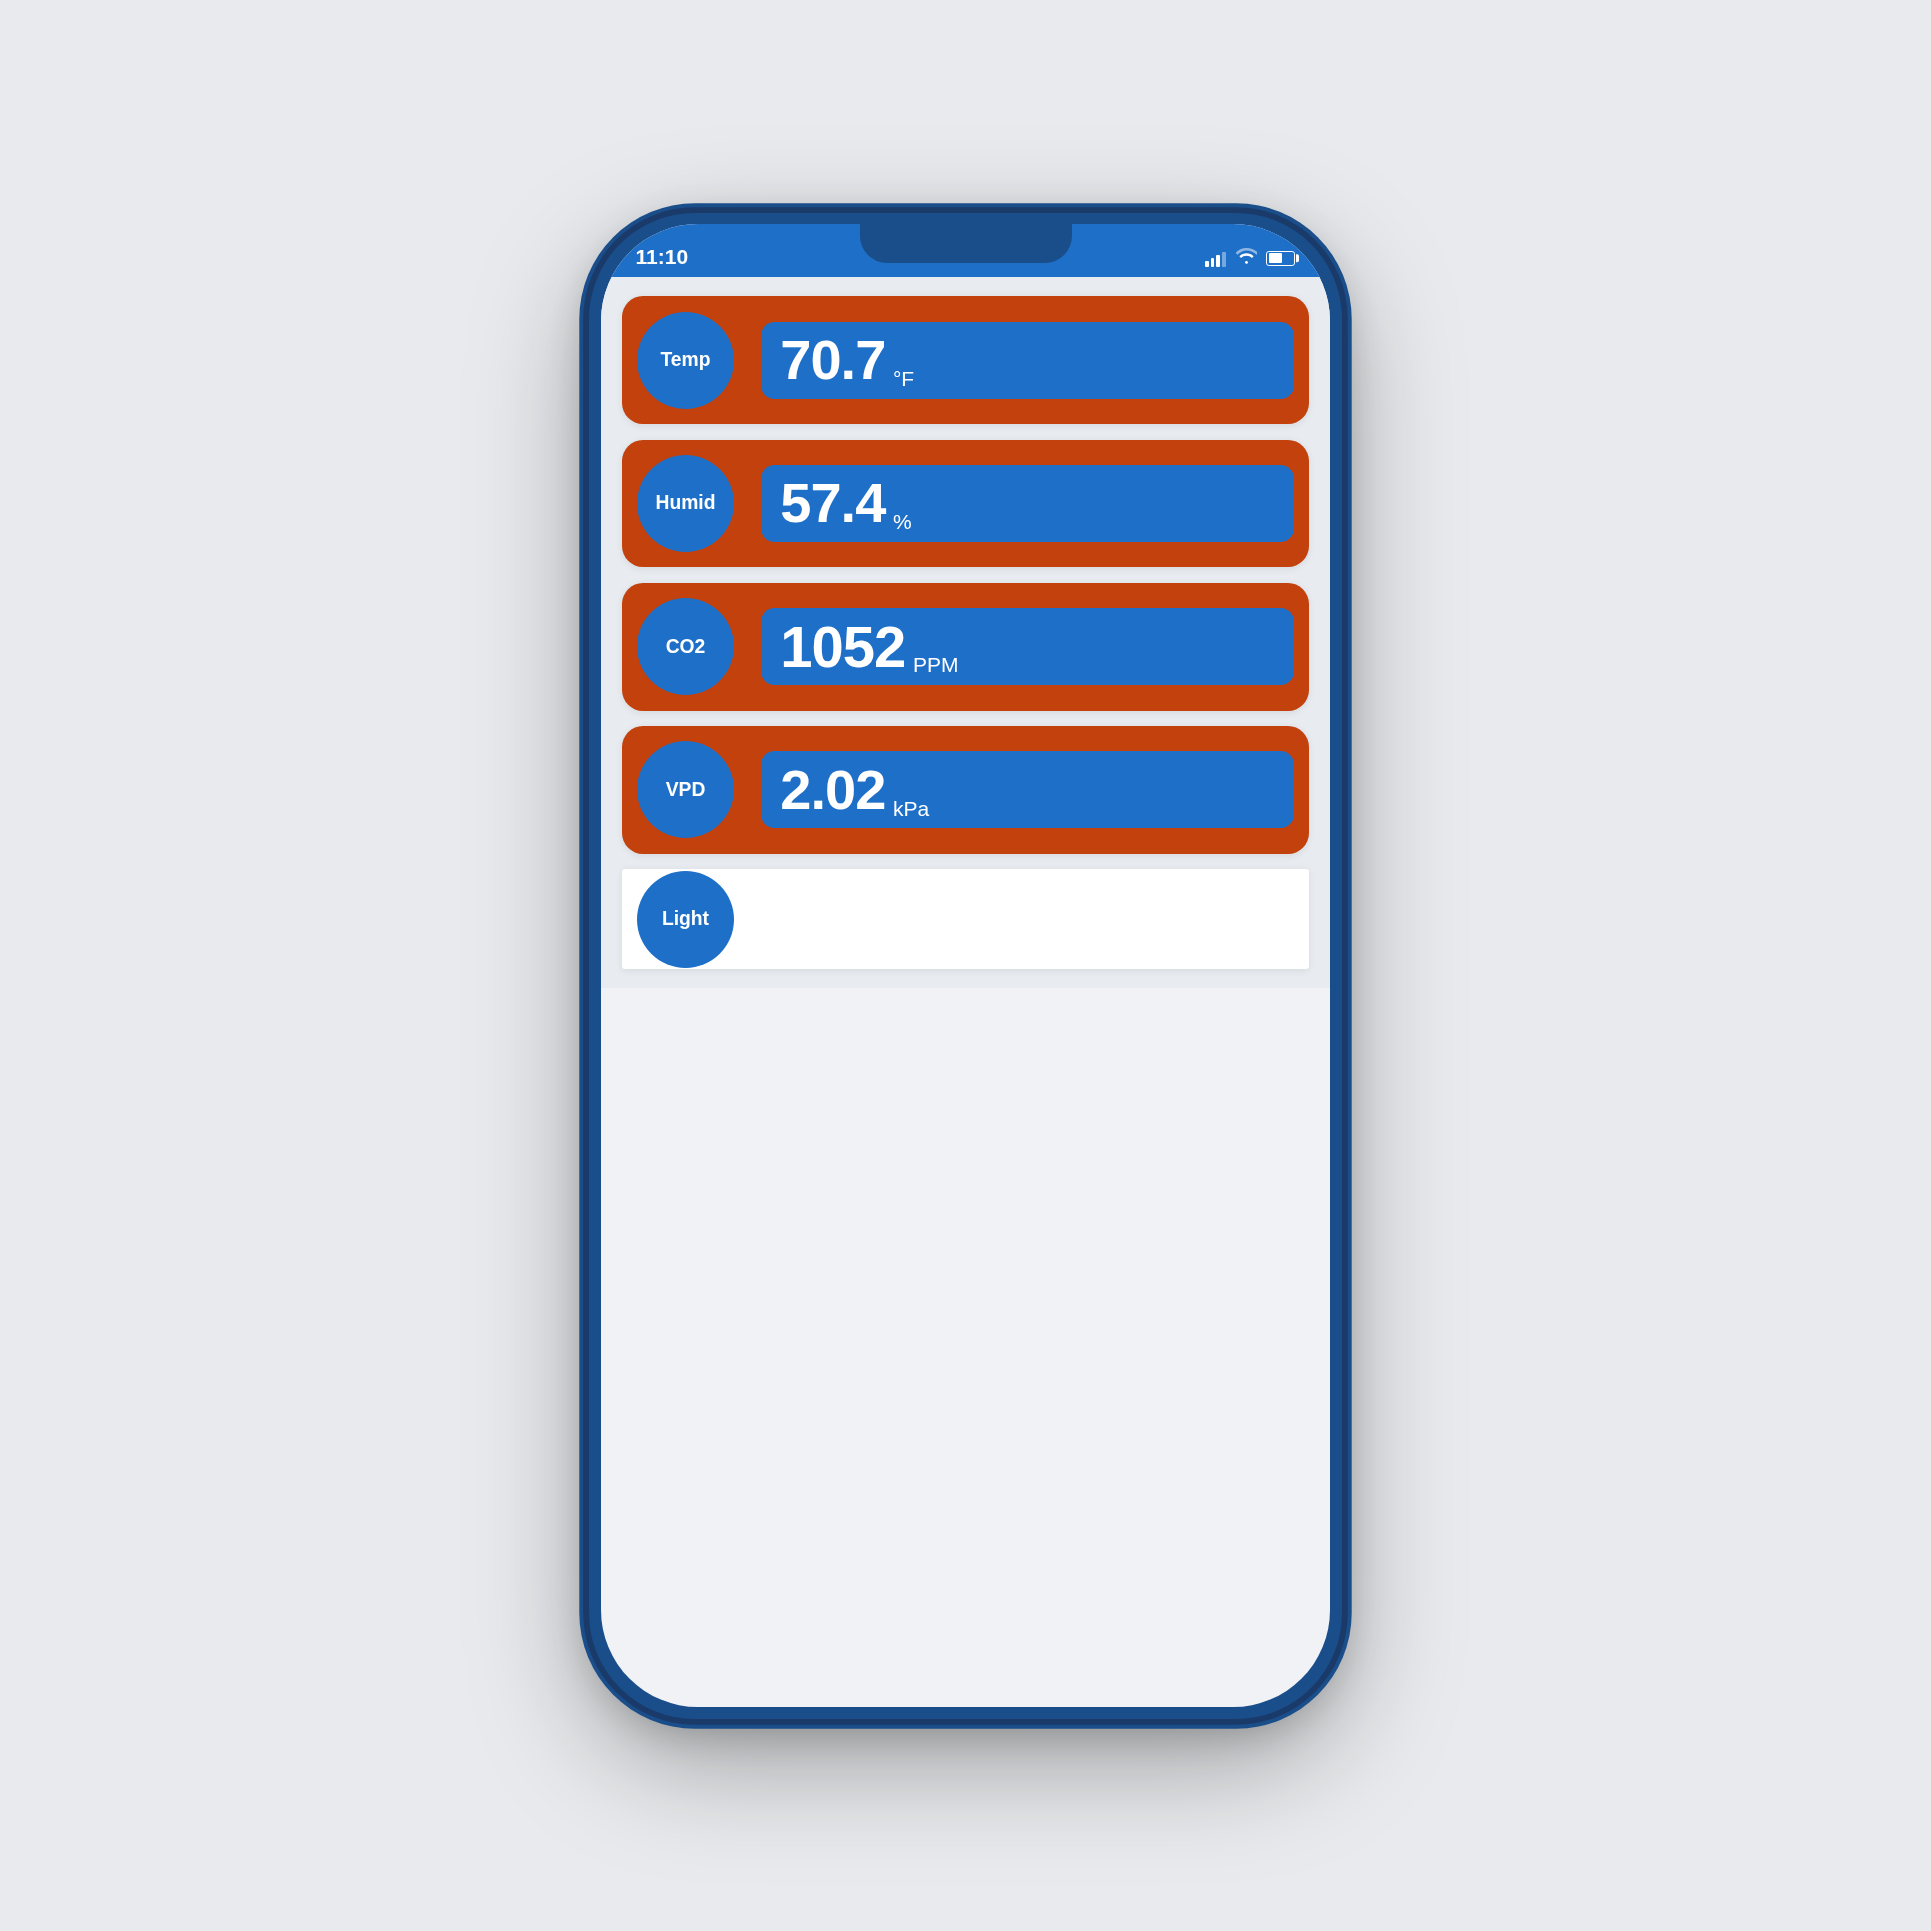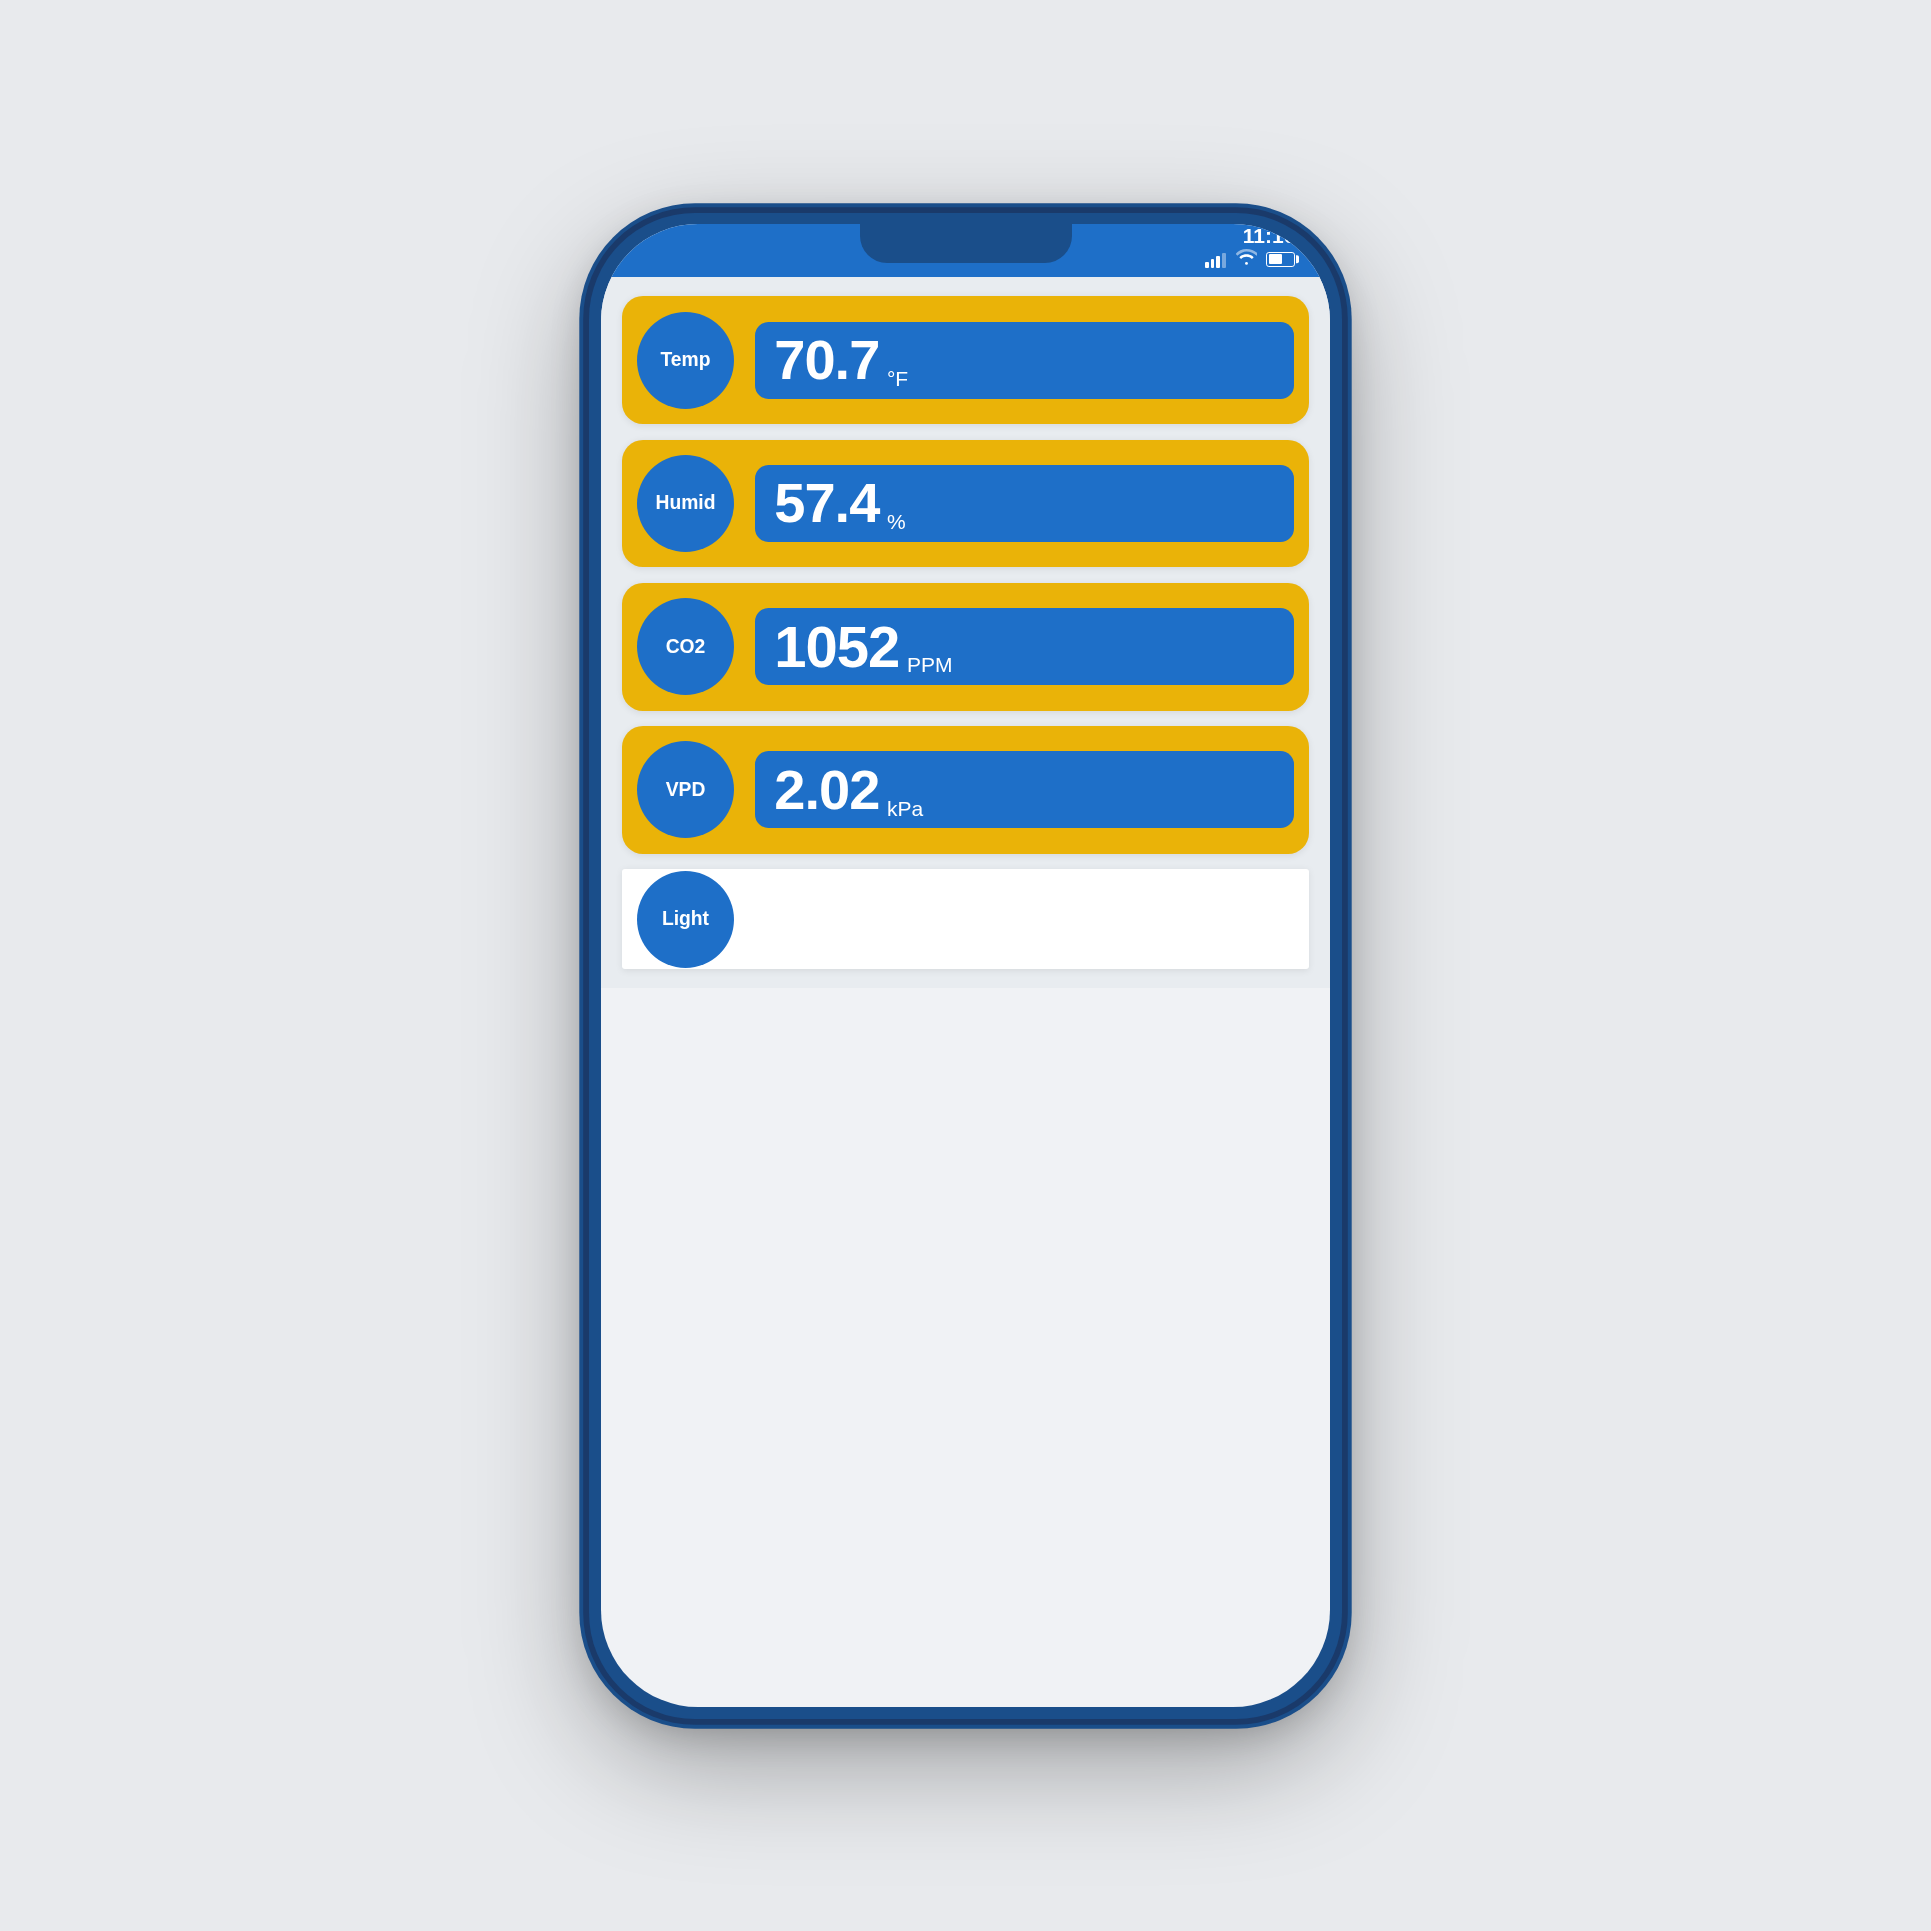--- a/index.html
+++ b/index.html
@@ -89,21 +89,20 @@
 
     
     .status-bar {
       position: relative;
       height: 53px;
       background: #1e6fc8;
       display: flex;
       align-items: flex-end;
       padding: 0 35px 7.7px;
       z-index: 5;
-      flex-direction: column;
     }
 
     .status-time {
       color: white;
       font-size: 21px;
       font-weight: 600;
       flex: 1;
     }
 
     .status-icons {
@@ -212,26 +211,26 @@
       flex: 1;
       padding: 19.3px 21px;
       display: flex;
       flex-direction: column;
       gap: 15.4px;
       overflow: hidden;
     }
 
     
     .sensor-card {
-      background: #eab308;
+      background: #c2410c;
       border-radius: 21px;
       padding: 15.4px 15.4px;
       display: flex;
       align-items: center;
-      gap: 21px;
+      gap: 27px;
       box-shadow: 0 1.9px 7.7px rgba(0,0,0,0.08);
     }
 
     .sensor-circle {
       width: 97px;
       height: 97px;
       border-radius: 50%;
       background: #1e6fc8;
       display: flex;
       align-items: center;

